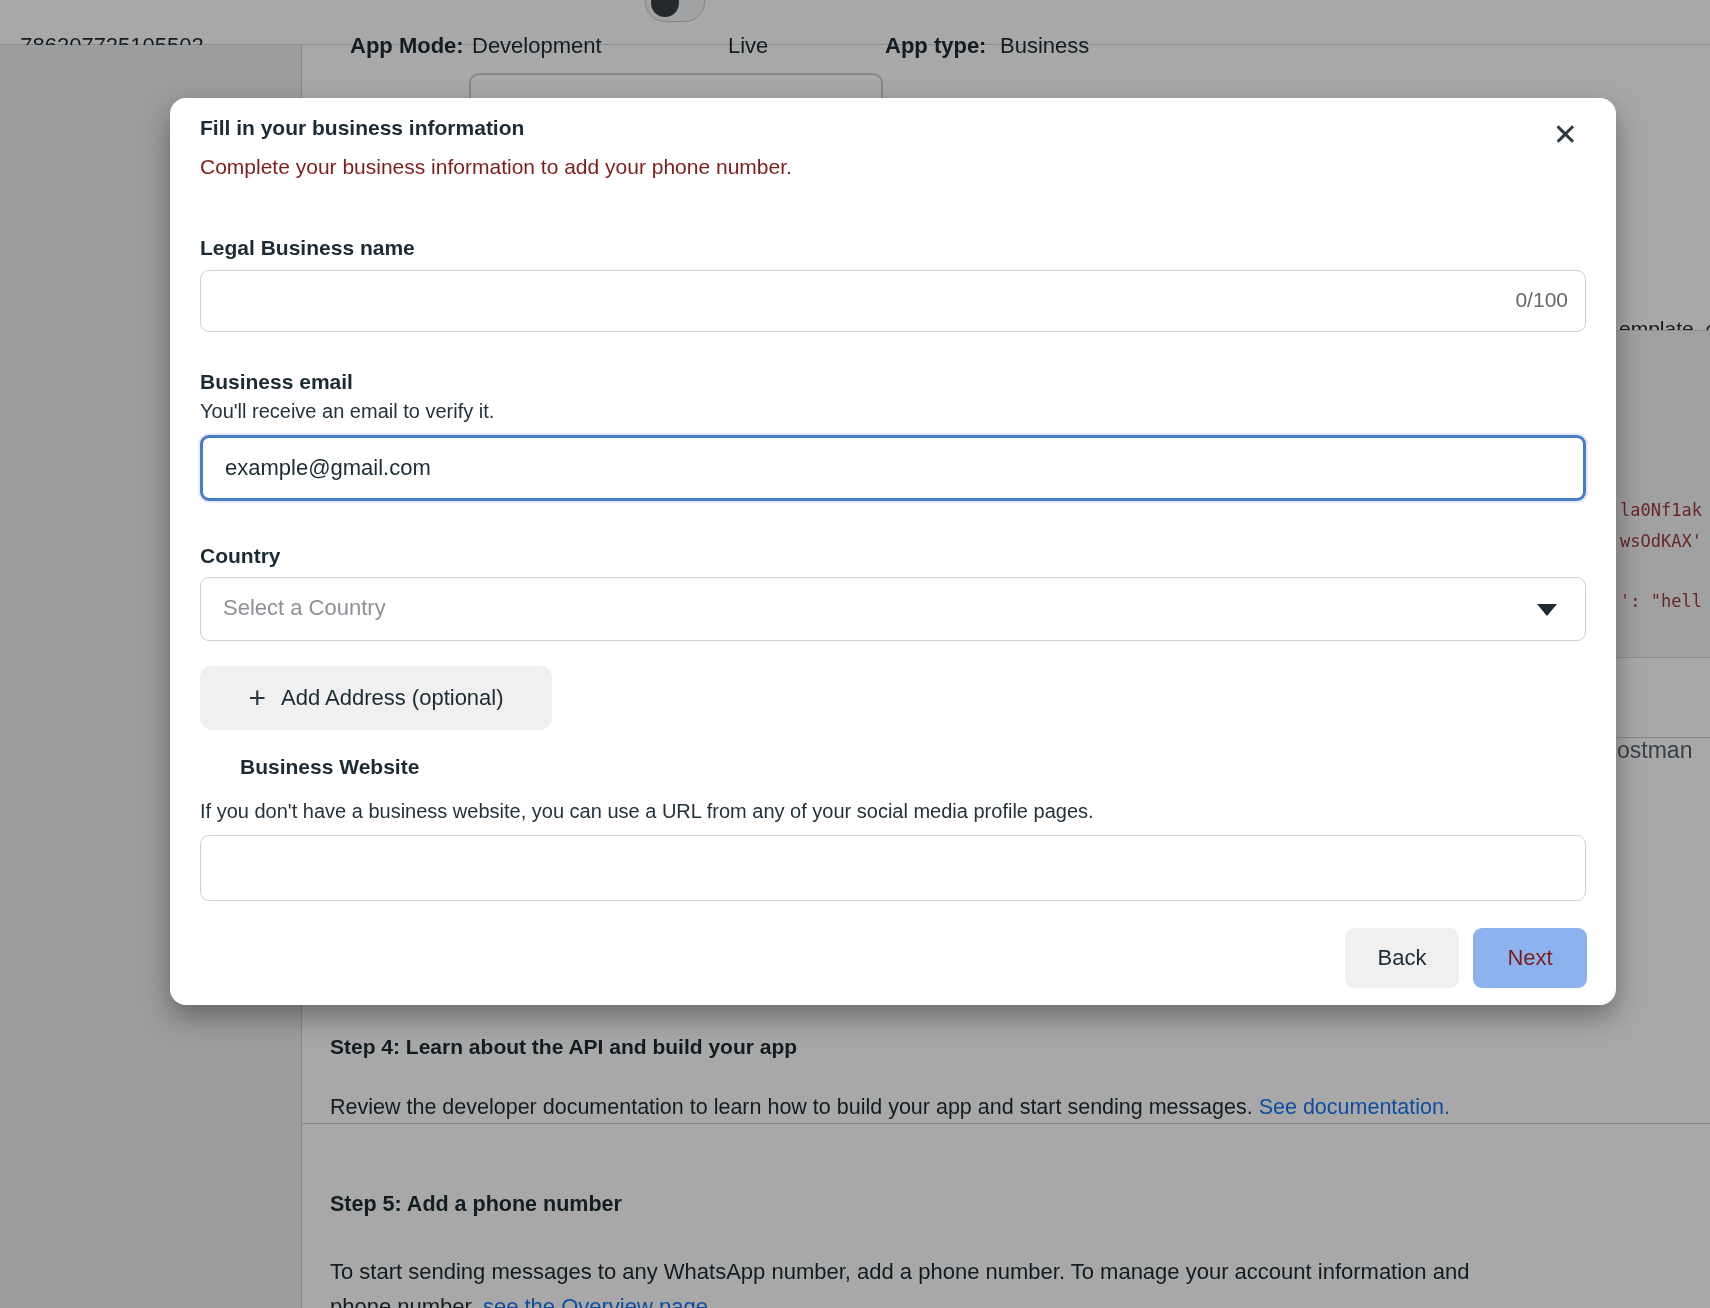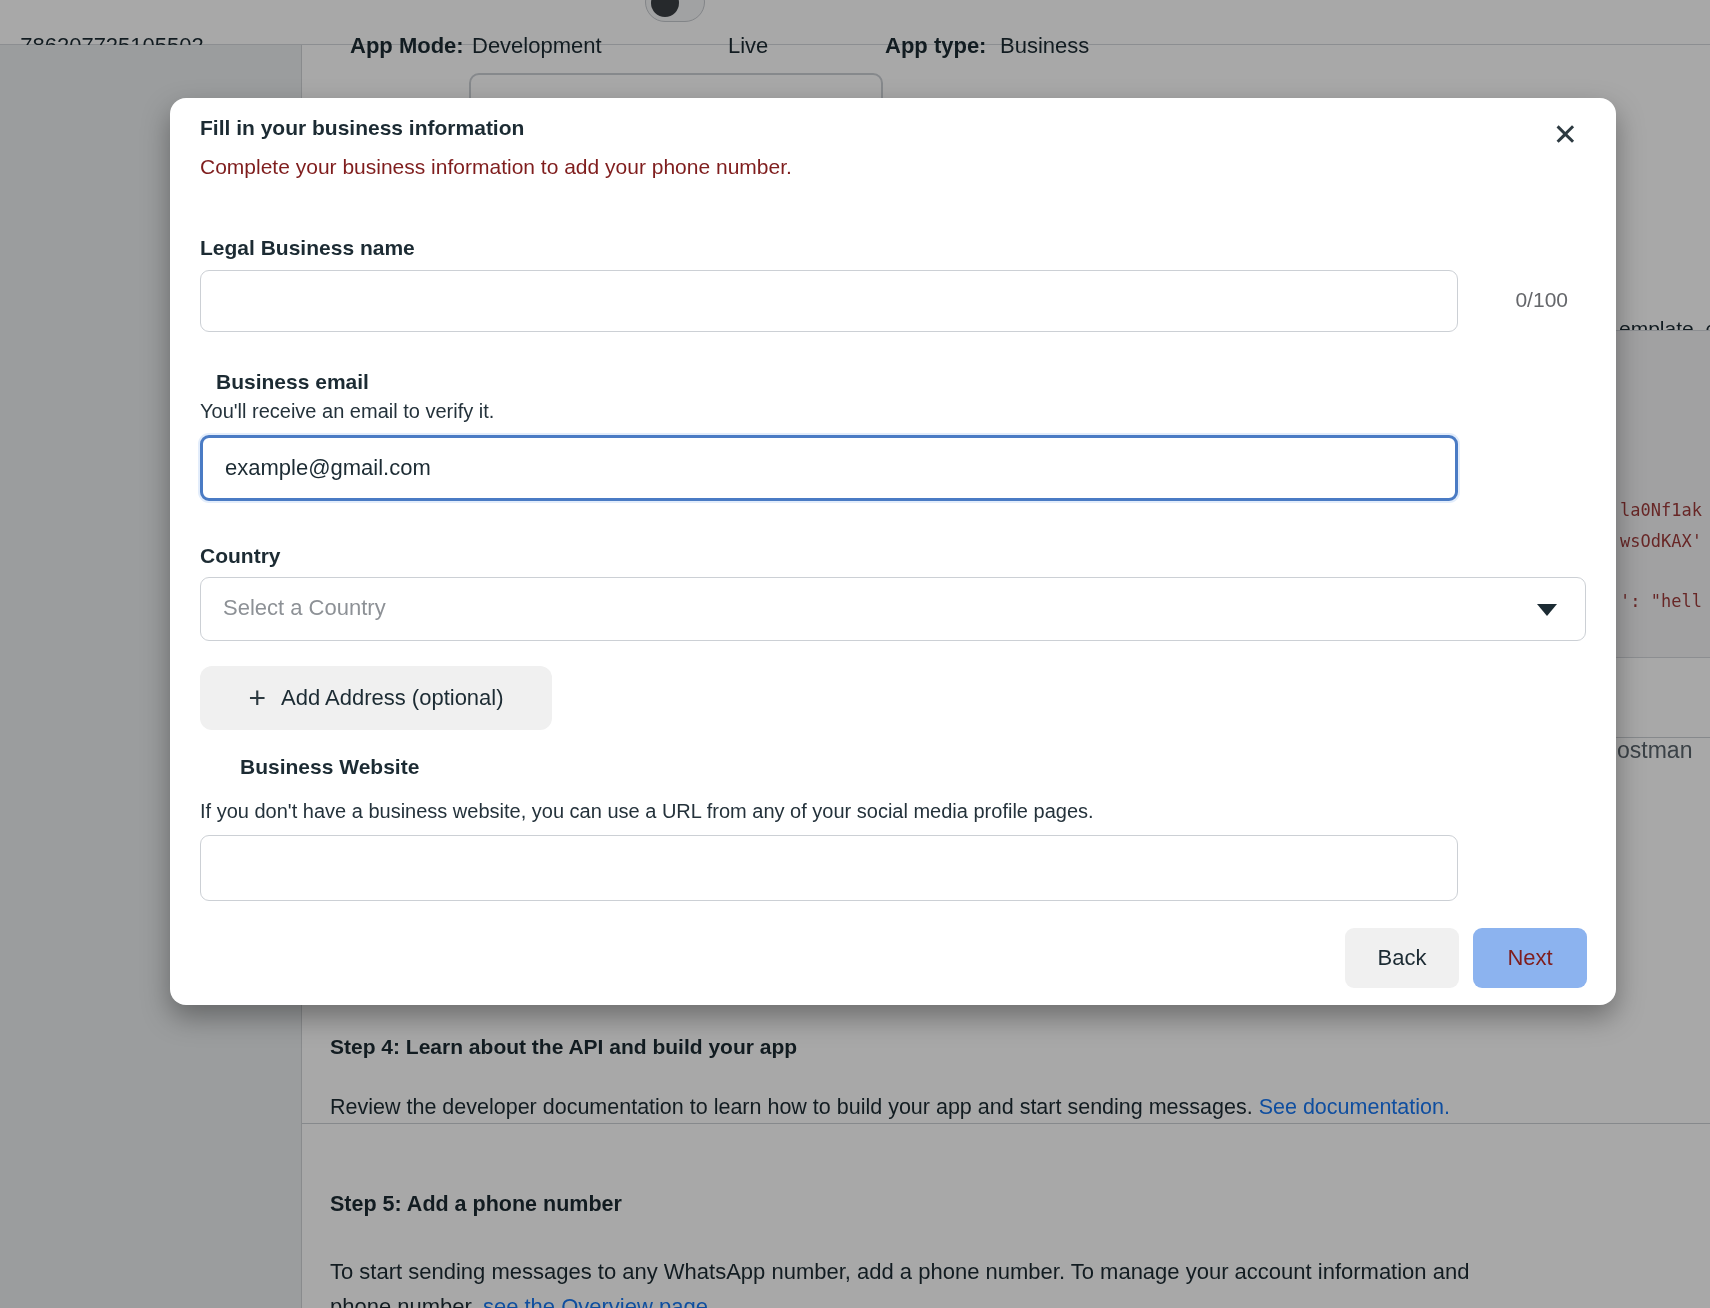--- a/index.html
+++ b/index.html
@@ -25,21 +25,21 @@
   
   #overlay { position:absolute; inset:0; background:rgba(0,0,0,0.34); z-index:5; }
 
   
   #modal { position:absolute; left:170px; top:98px; width:1446px; height:907px; background:#ffffff; border-radius:16px; box-shadow:0 12px 28px rgba(0,0,0,0.35); z-index:10; }
   .m-title { position:absolute; left:30px; top:18px; font-size:21px; font-weight:700; }
   .m-sub { position:absolute; left:30px; top:57px; font-size:21px; color:#7f1d1d; }
   .m-close { position:absolute; right:38px; top:22px; font-size:30px; line-height:30px; color:#2d3a41; cursor:pointer; }
   .f-label { position:absolute; left:30px; font-size:21px; font-weight:700; }
   .f-helper { position:absolute; left:30px; font-size:20px; color:#24323b; }
-  .f-input { position:absolute; left:30px; width:1258px; background:#fff; border:1px solid #ccd0d5; border-radius:9px; font-family:"Liberation Sans", sans-serif; font-size:22px; color:#1c2b33; padding:16px 22px; outline:none; }
+  .f-input { position:absolute; left:30px; width:1386px; background:#fff; border:1px solid #ccd0d5; border-radius:9px; font-family:"Liberation Sans", sans-serif; font-size:22px; color:#1c2b33; padding:16px 22px; outline:none; }
   .f-input.focused { border:3px solid #4a7bc4; box-shadow:0 0 0 2px #e3edfb; }
   .counter { position:absolute; right:48px; font-size:21px; color:#65676b; }
   .select-box { position:absolute; left:30px; width:1386px; height:64px; border:1px solid #ccd0d5; border-radius:9px; background:#fff; cursor:pointer; }
   .select-ph { position:absolute; left:22px; top:17px; font-size:22px; color:#8d9196; }
   .chev { position:absolute; right:28px; top:26px; width:0; height:0; border-left:10px solid transparent; border-right:10px solid transparent; border-top:12px solid #1c2b33; }
   .addr-btn { position:absolute; left:30px; top:568px; width:352px; height:64px; background:#f0f0f0; border:none; border-radius:12px; font-family:"Liberation Sans", sans-serif; font-size:22px; color:#1c2b33; cursor:pointer; display:flex; align-items:center; justify-content:center; gap:15px; }
   .plus { font-size:30px; font-weight:300; line-height:30px; color:#2d3a41; }
   .btn { position:absolute; top:830px; width:114px; height:60px; border:none; border-radius:9px; font-family:"Liberation Sans", sans-serif; font-size:22px; cursor:pointer; }
   .btn-back { left:1175px; background:#f0f0f0; color:#1c2b33; }
   .btn-next { left:1303px; background:#8cb3ef; color:#7f1d1d; font-weight:500; cursor:default; }
@@ -95,21 +95,21 @@
 <div id="modal">
 
   <div class="m-title">Fill in your business information</div>
   <div class="m-close">✕</div>
   <div class="m-sub">Complete your business information to add your phone number.</div>
 
   <div class="f-label" style="top:138px;">Legal Business name</div>
   <input class="f-input" style="top: 172px; height: 62px;" value="">
   <div class="counter" style="top:190px;">0/100</div>
 
-  <div class="f-label" style="top:272px;margin-left:16px;">Business email</div>
+  <div class="f-label" style="top:272px;">Business email</div>
   <div class="f-helper" style="top:302px;">You'll receive an email to verify it.</div>
   <input class="f-input focused" style="top: 337px; height: 66px;" value="example@gmail.com">
 
   <div class="f-label" style="top:446px;">Country</div>
   <div class="select-box" style="top:479px;">
     <span class="select-ph">Select a Country</span>
     <span class="chev"></span>
   </div>
 
   <button class="addr-btn">

